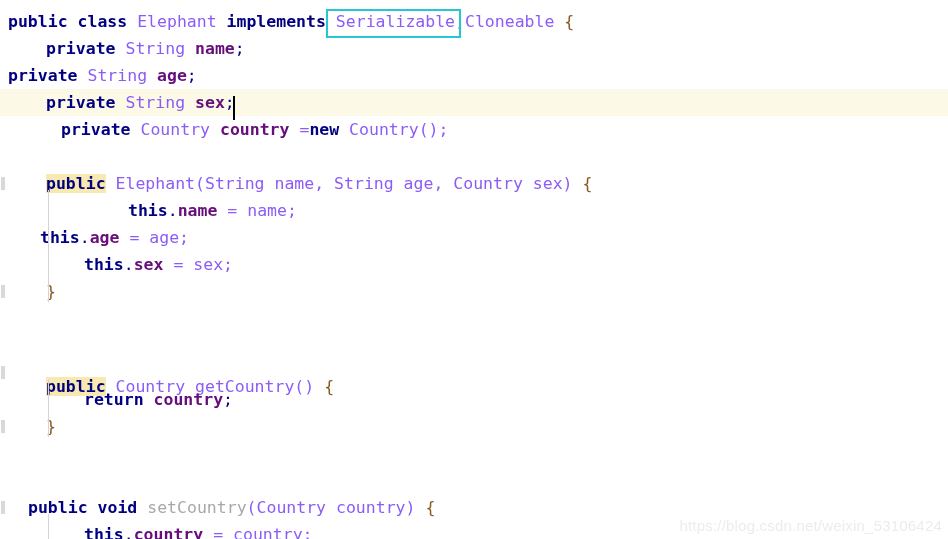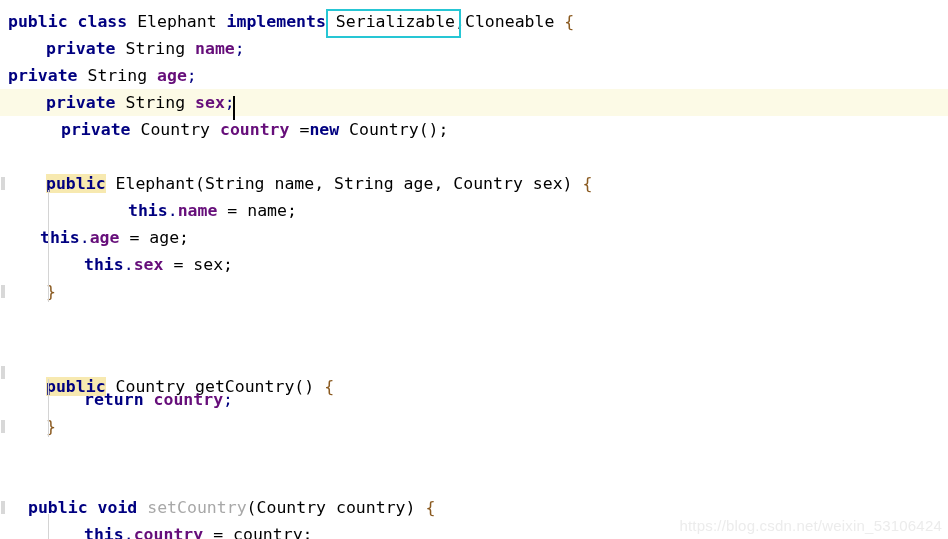--- a/index.html
+++ b/index.html
@@ -59,21 +59,21 @@
 
   
   .indent-guide {
     position: absolute;
     width: 1px;
     background: #d4d4d4;
   }
 
   
   .kw       { color: #000080; font-weight: bold; }   
-  .plain    { color: #000000; margin-top: 17px; }                      
+  .plain    { color: #8b5cf6; margin-top: 17px; }                      
   .field    { color: #660e7a; font-weight: bold; }   
   .brace    { color: #8a5a20; }                      
   .punc     { color: #000080; }
   .dim      { color: #a8a8a8; }                      
 
   
   .hit {
     background: #f7e9b0;
   }
 

